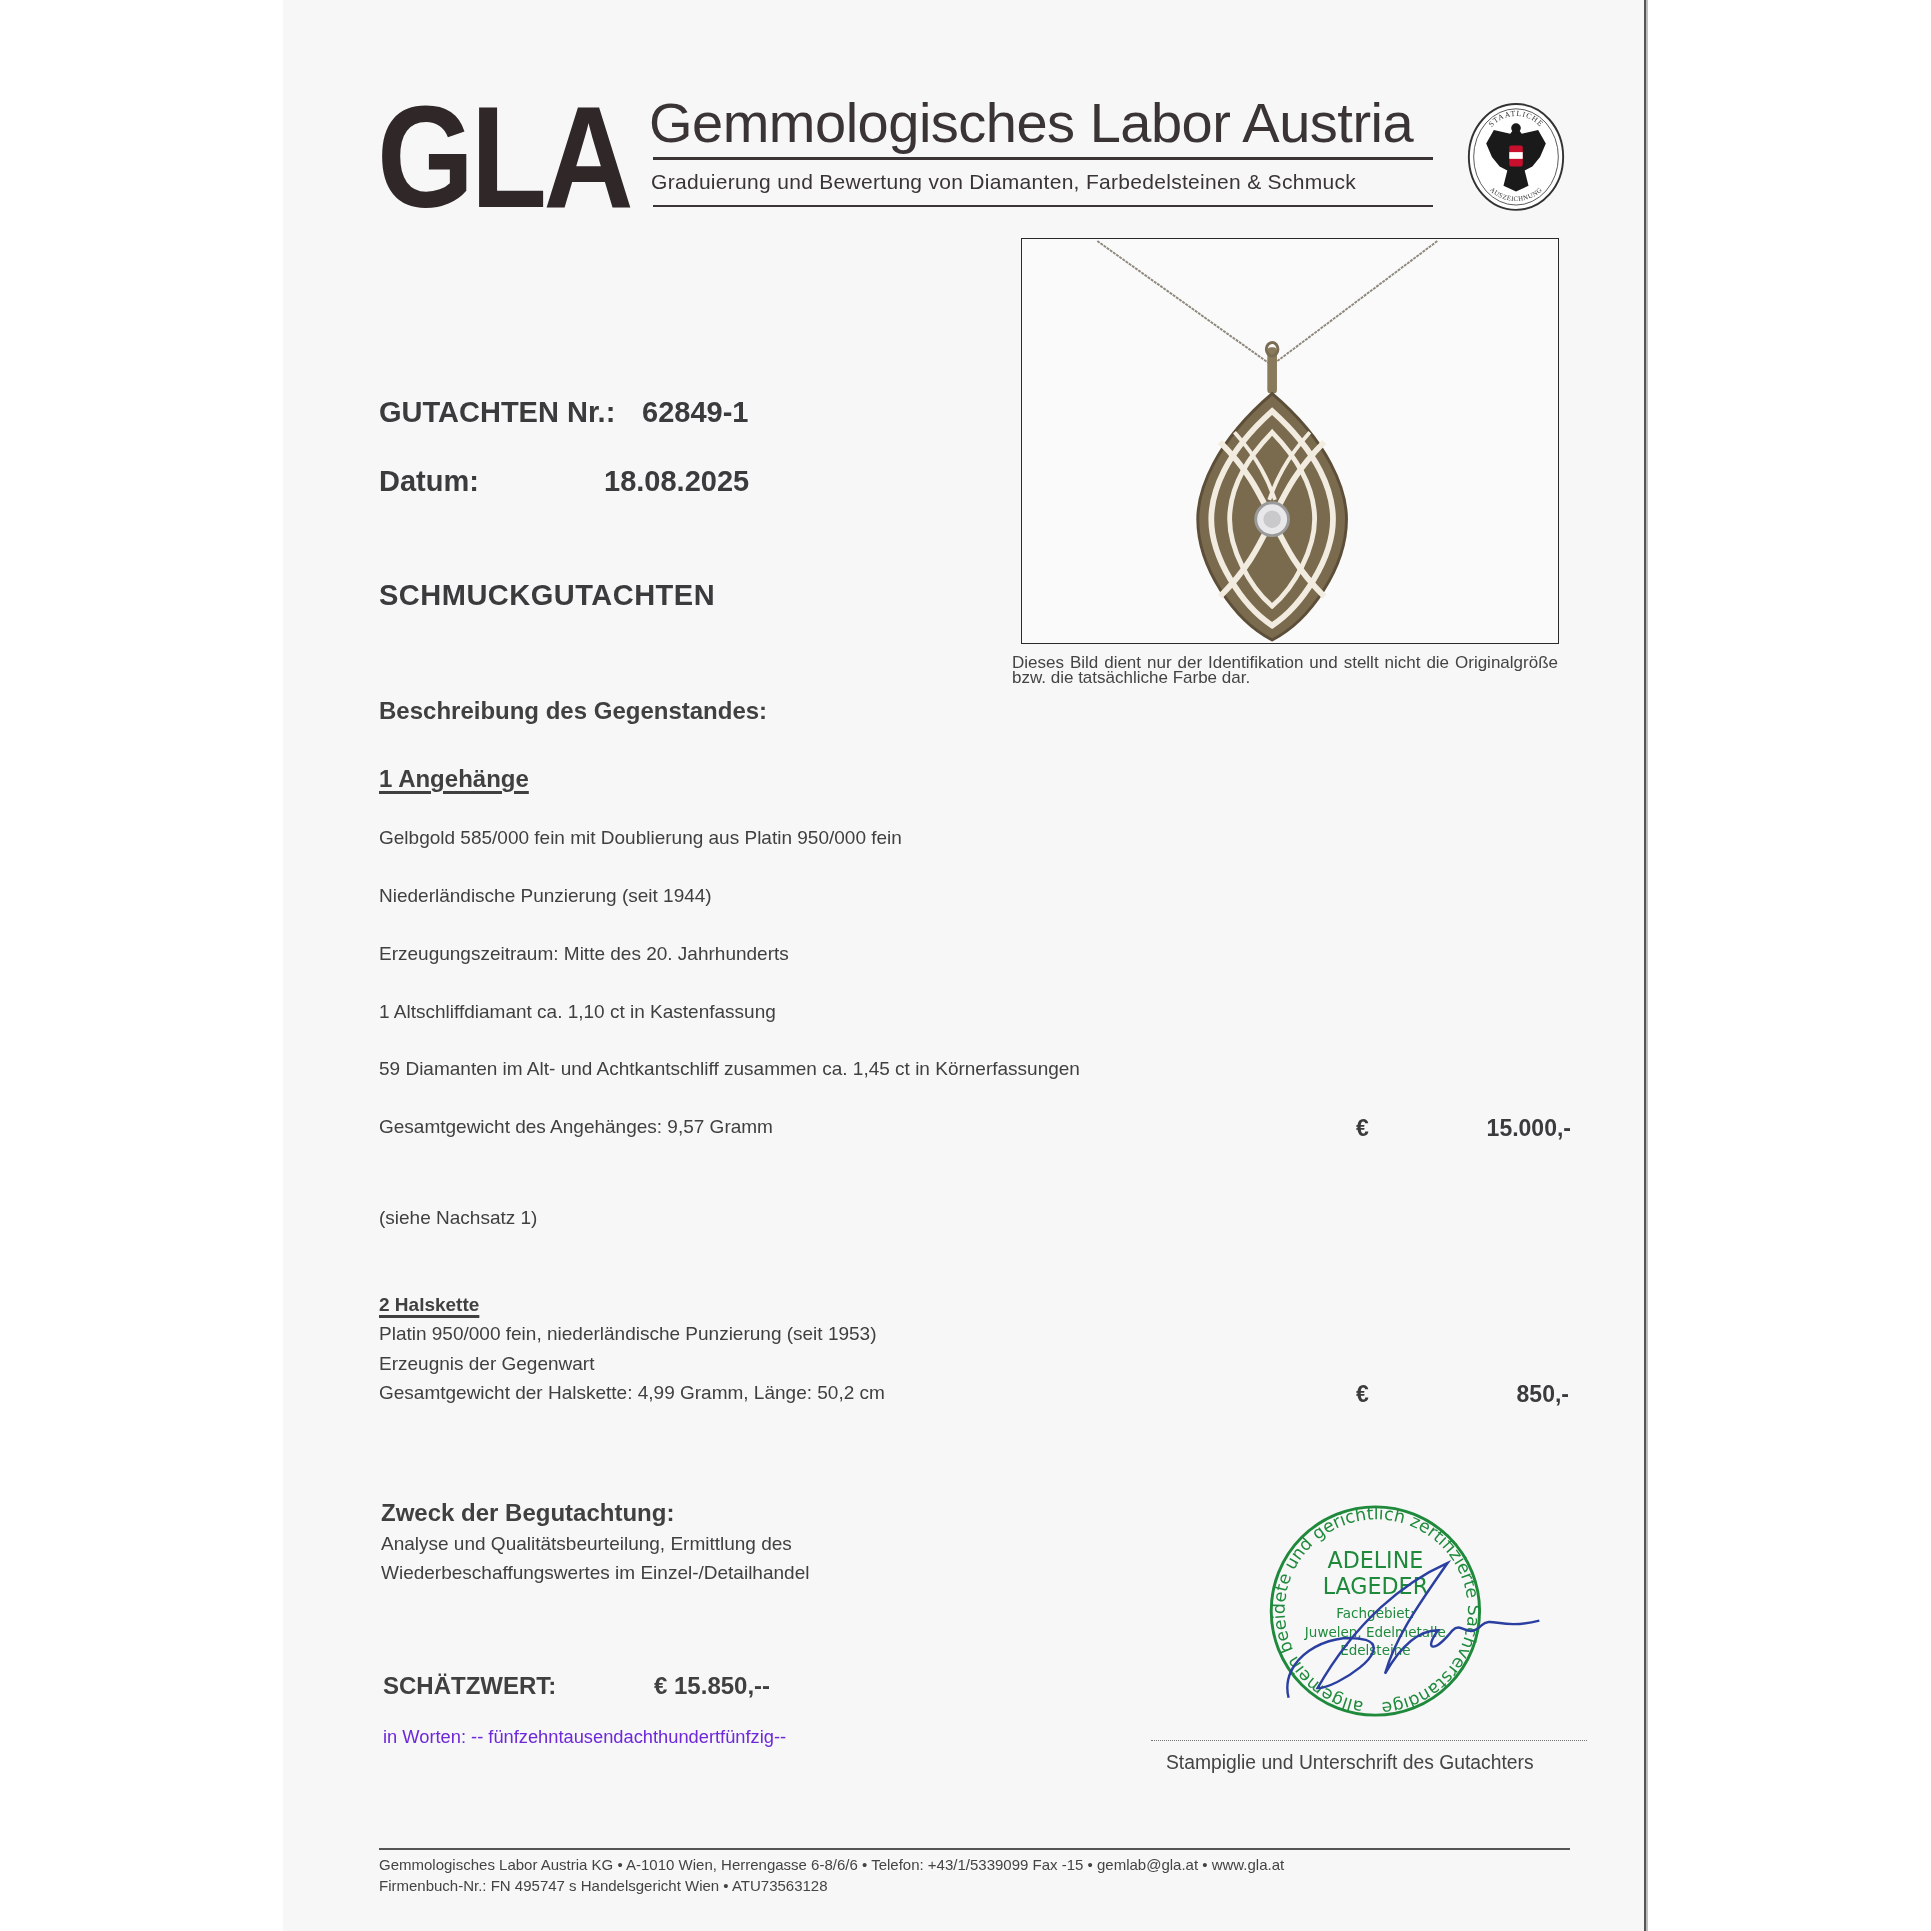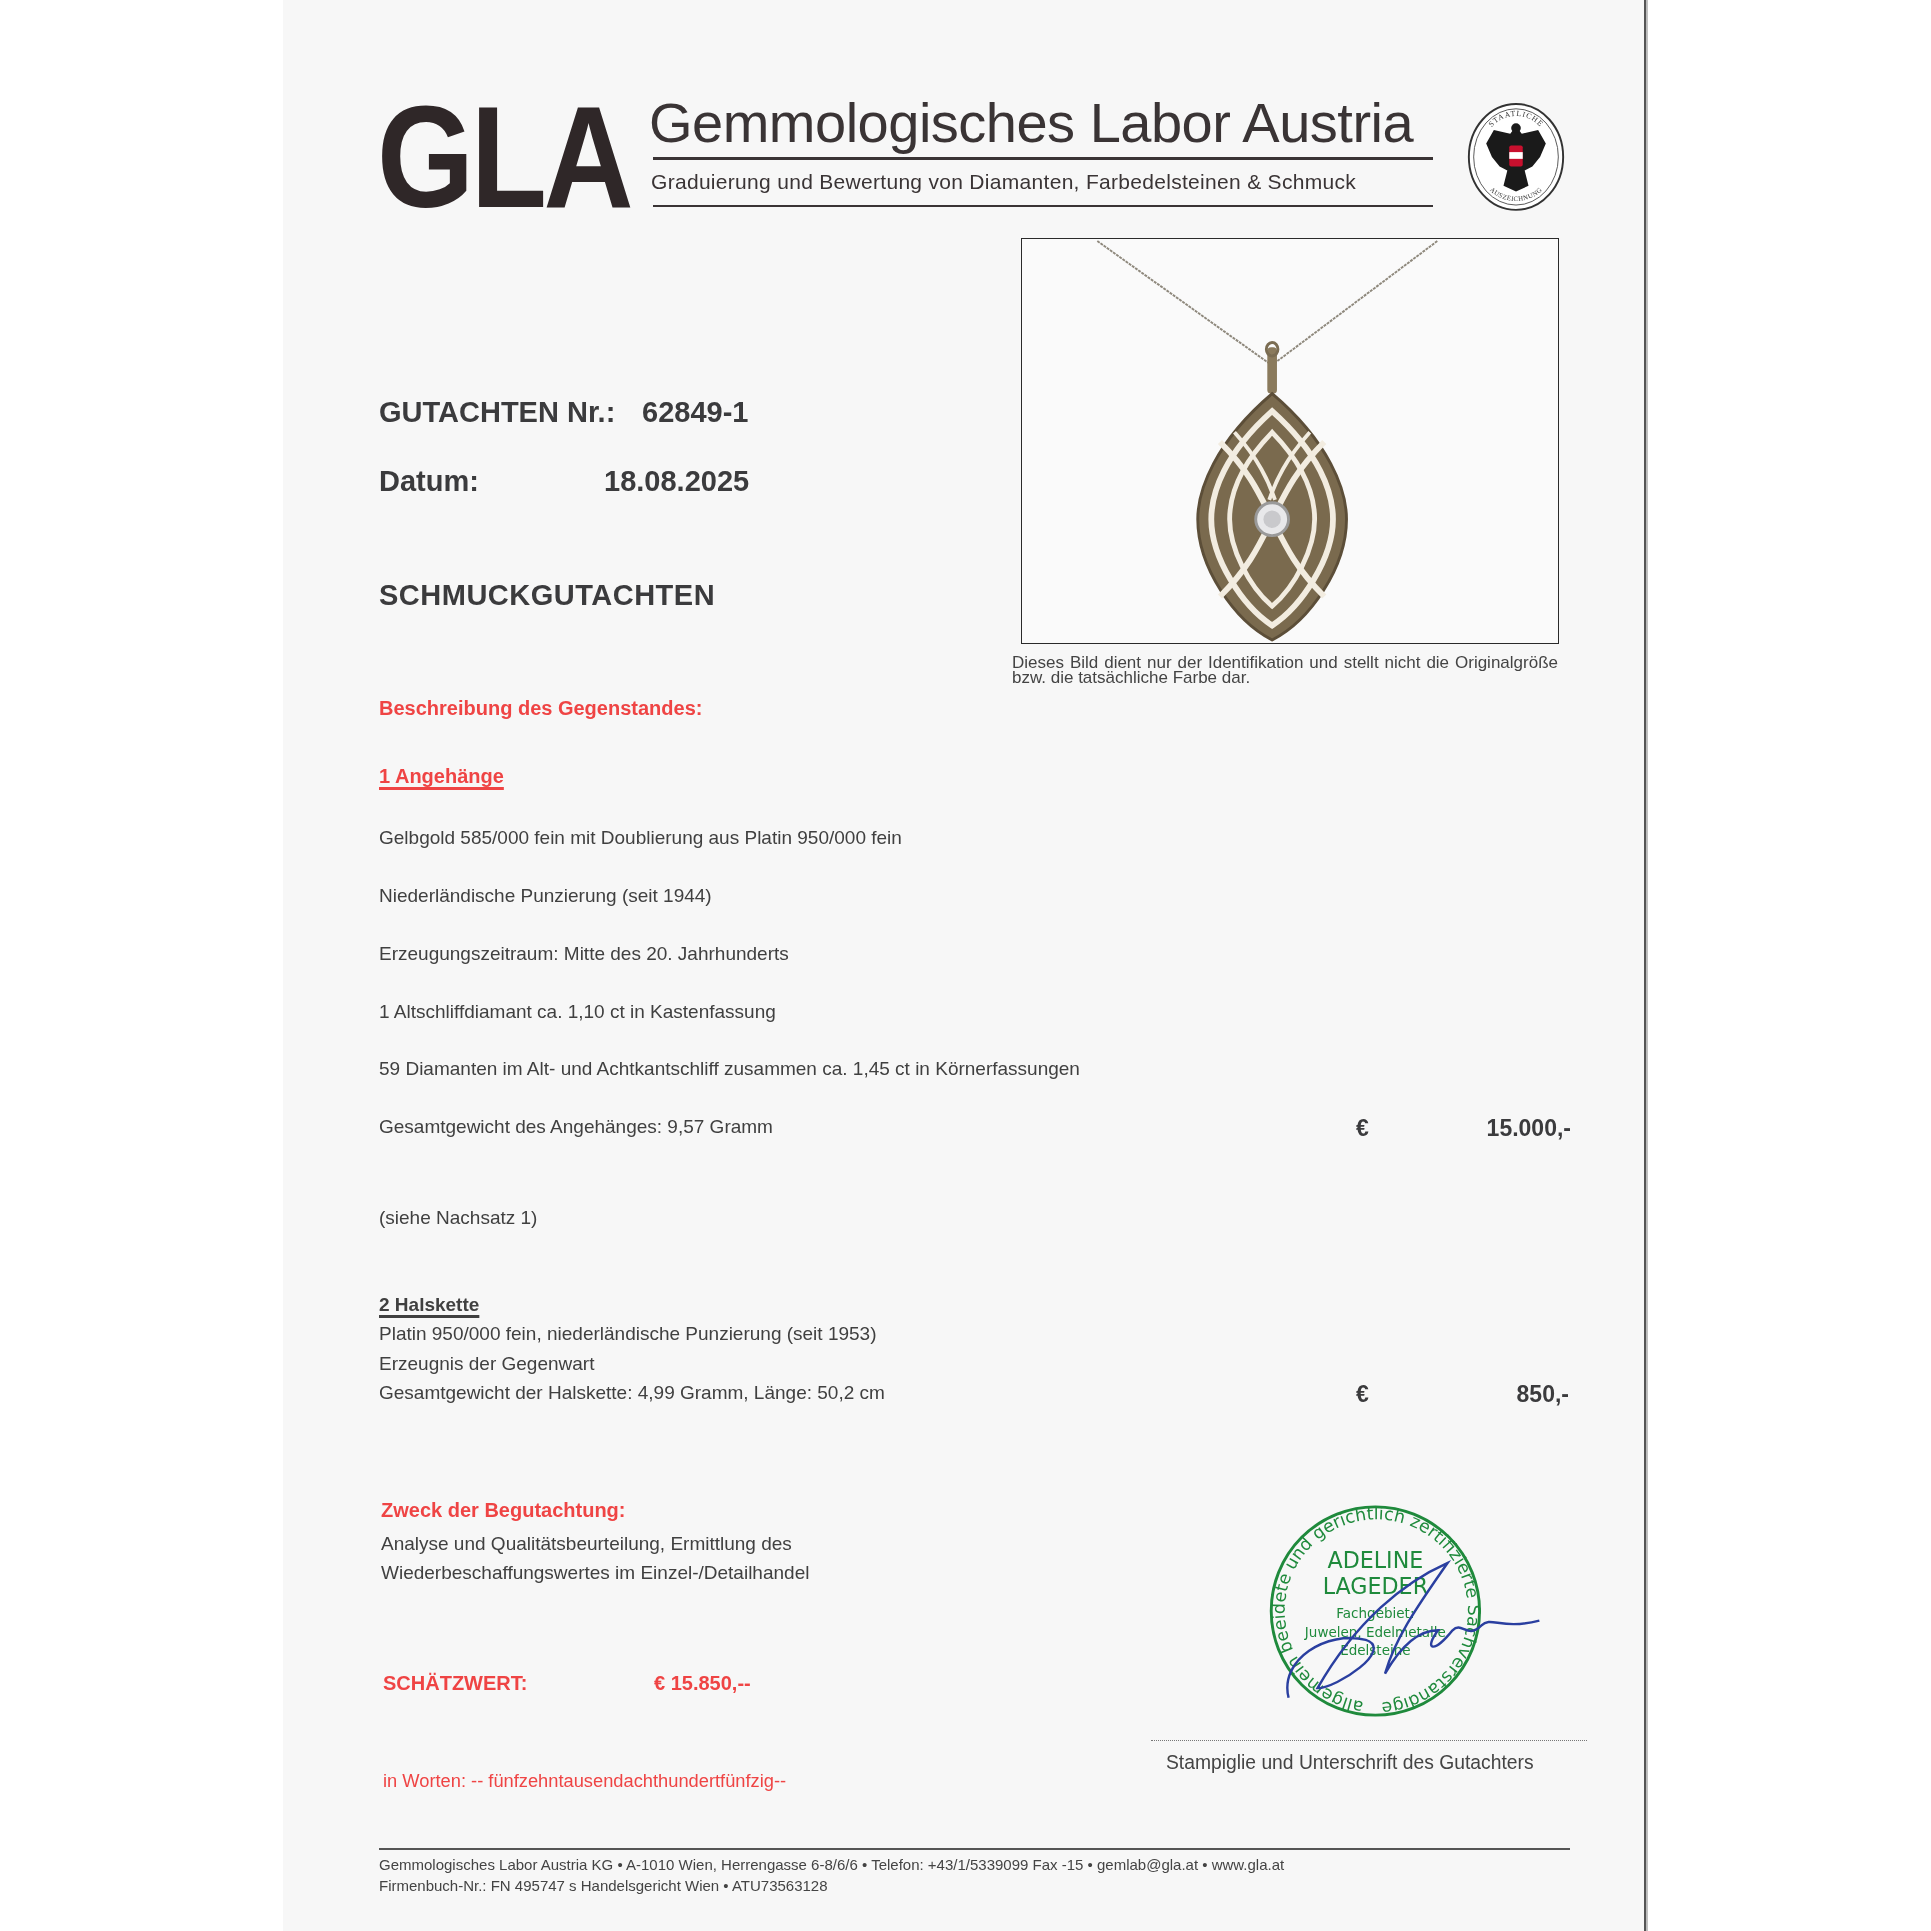--- a/index.html
+++ b/index.html
@@ -27,21 +27,21 @@
   .lab-sub { left: 651px; top: 170px; font-size: 21px; color: #3a3435; letter-spacing: 0.3px; }
   .seal { left: 1465px; top: 97px; width: 102px; height: 116px; }
 
   
   .meta { font-size: 29px; font-weight: bold; color: #3b3b3d; }
 
   
   .photo { left: 1021px; top: 238px; width: 536px; height: 404px; border: 1.9px solid #2a2a2a; background: #fafafa; }
   .caption { left: 1012px; top: 655px; width: 546px; font-size: 17px; color: #444; white-space: normal; line-height: 15.4px; text-align: justify; }
 
-  .h2 { font-size: 20px; font-weight: bold; color: #ef4444; }
+  .h2 { font-size: 24px; font-weight: bold; color: #404040; }
   .body { font-size: 19px; color: #404040; }
   .u { text-decoration: underline; text-decoration-thickness: 2.9px; text-underline-offset: 3.9px; }
   .price { font-size: 23px; font-weight: bold; color: #3b3b3d; }
   .price-val { width: 212px; text-align: right; }
 
   .stamp { left: 1250px; top: 1495px; width: 299px; height: 232px; }
   .dotline { left: 1151px; top: 1740px; width: 436px; border-top: 1.9px dotted #777; }
   .sig-caption { left: 1166px; top: 1752px; font-size: 19.3px; color: #444; }
 
   .footer-rule { left: 379px; top: 1848px; width: 1191px; height: 1.9px; background: #555; }
@@ -122,21 +122,21 @@
 <div class="abs body" style="left:379px;top:1382px;">Gesamtgewicht der Halskette: 4,99 Gramm, Länge: 50,2 cm</div>
 <div class="abs price" style="left:1356px;top:1381px;">€</div>
 <div class="abs price price-val" style="left:1357px;top:1381px;">850,-</div>
 
 <div class="abs h2" style="left:381px;top:1499px;">Zweck der Begutachtung:</div>
 <div class="abs body" style="left:381px;top:1533px;">Analyse und Qualitätsbeurteilung, Ermittlung des</div>
 <div class="abs body" style="left:381px;top:1562px;">Wiederbeschaffungswertes im Einzel-/Detailhandel</div>
 
 <div class="abs h2" style="left:383px;top:1672px;">SCHÄTZWERT:</div>
 <div class="abs h2" style="left:654px;top:1672px;">€ 15.850,--</div>
-<div class="abs" style="left:383px;top:1726px;font-size:18.3px;color:#ef4444;margin-top:44px;">in Worten: -- fünfzehntausendachthundertfünfzig--</div>
+<div class="abs" style="left:383px;top:1726px;font-size:18.3px;color:#6d28d9;">in Worten: -- fünfzehntausendachthundertfünfzig--</div>
 
 <svg class="abs stamp" viewBox="0 0 310 240">
   <defs>
     <path id="ringPath" d="M130,215 A95,95 0 1 1 132,215"></path>
   </defs>
   <circle cx="130" cy="120" r="108" fill="none" stroke="#1f8a3c" stroke-width="3"></circle>
   <circle cx="130" cy="120" r="76" fill="none" stroke="#1f8a3c" stroke-width="0"></circle>
   <text font-size="18" fill="#1f8a3c" font-family="'DejaVu Sans', sans-serif">
     <textPath href="#ringPath" startOffset="2%">allgemein beeidete und gerichtlich zertifizierte Sachverständige</textPath>
   </text>

